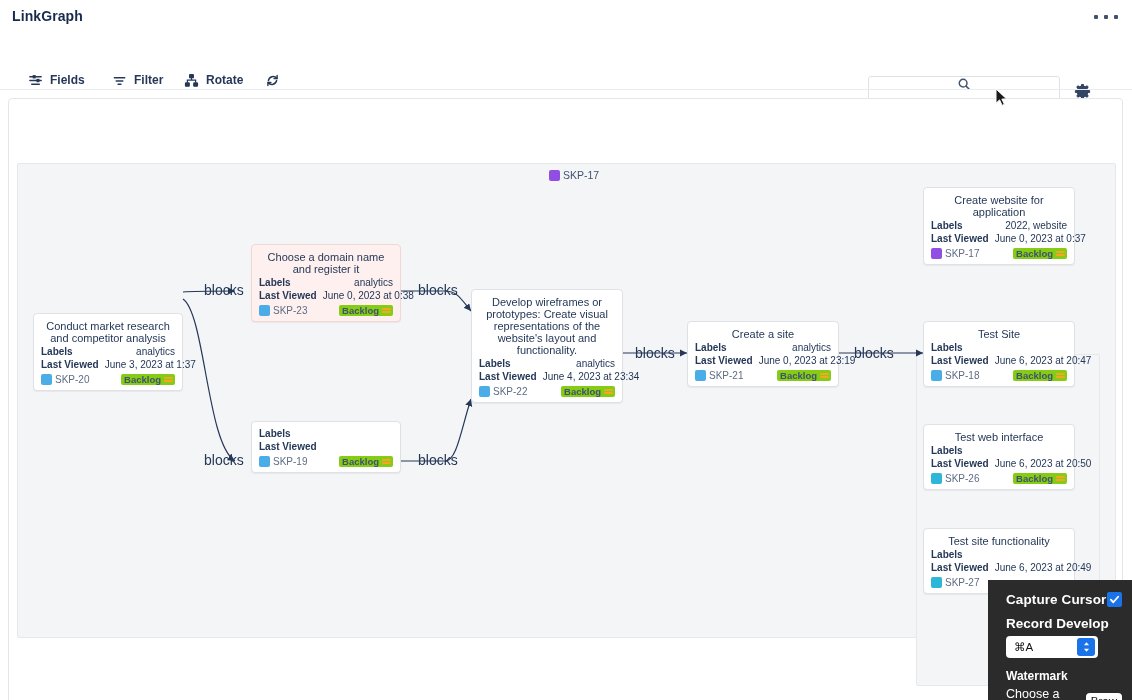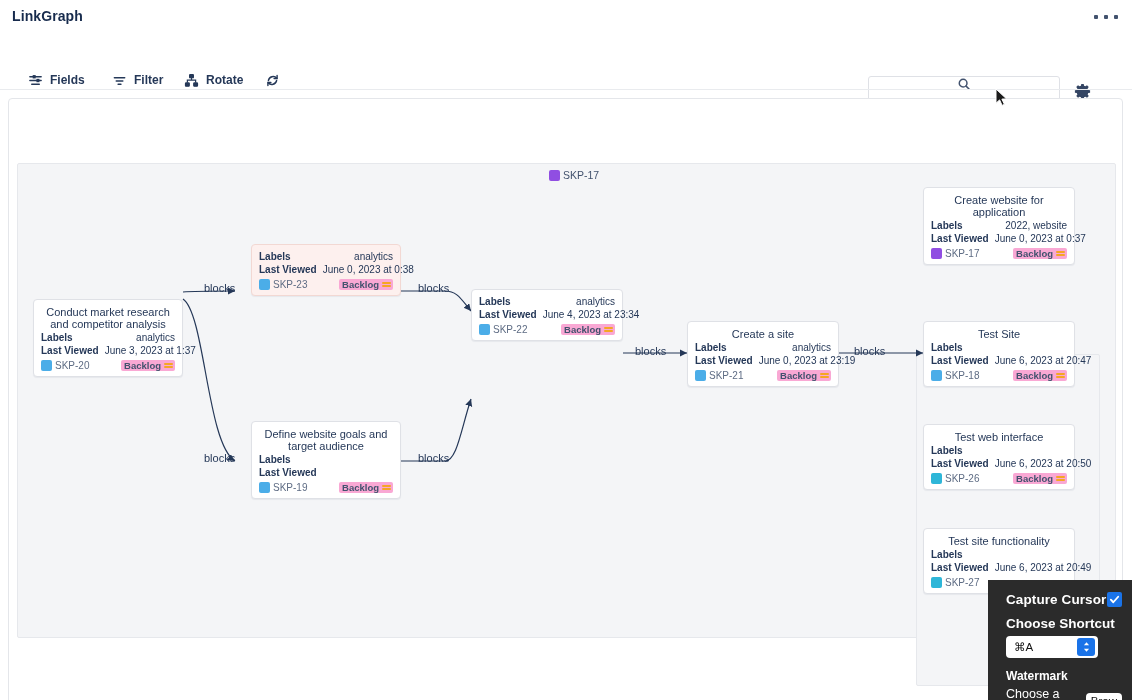--- a/index.html
+++ b/index.html
@@ -94,36 +94,36 @@
   }
   .field-key { font-weight: 700; color: #253858; white-space: nowrap; }
   .field-val { color: #253858; white-space: nowrap; }
   .card-foot {
     display: flex; justify-content: space-between; align-items: center;
     margin-top: 3px;
   }
   .key-chip { display: flex; align-items: center; gap: 3px; font-size: 10px; color: #5e6c84; }
   .badge {
     display: flex; align-items: center; gap: 3px;
-    background: #f9a8d4; border-radius: 2px; padding: 0 2px 0 3px;
+    background: #84cc16; border-radius: 2px; padding: 0 2px 0 3px;
     font-size: 9.5px; font-weight: 700; color: #42526e;
   }
   .badge .bars { display: flex; flex-direction: column; gap: 1.5px; }
   .badge .bars i { display: block; width: 9px; height: 1.8px; background: #f5a623; border-radius: 1px; }
 
   
   .ic { width: 11px; height: 11px; border-radius: 2px; display: block; flex: 0 0 auto; }
   .ic-story { background: #4bade8; }
   .ic-epic  { background: #904ee2; }
   .ic-task  { background: #2eb6d8; }
 
   
   .edges { position: absolute; left: 0; top: 0; width: 1115px; height: 607px; pointer-events: none; }
   .edge-label {
-    position: absolute; font-size: 11px; color: #253858; background: transparent;
+    position: absolute; font-size: 14px; color: #253858; background: transparent;
     white-space: nowrap;
   }
 
   
   .cursor { position: absolute; left: 995px; top: 88px; }
 
   
   .overlay {
     position: absolute; left: 988px; top: 580px; width: 144px; height: 120px;
     background: #2b2b2b; color: #ffffff; padding: 12px 10px 0 18px;
@@ -276,21 +276,21 @@
         <path d="M830,254 C848,254 856,254 914,254"></path>
       </g>
     </svg>
     <div class="edge-label" style="left:195px;top:183px">blocks</div>
     <div class="edge-label" style="left:195px;top:353px">blocks</div>
     <div class="edge-label" style="left:409px;top:183px">blocks</div>
     <div class="edge-label" style="left:409px;top:353px">blocks</div>
     <div class="edge-label" style="left:626px;top:246px">blocks</div>
     <div class="edge-label" style="left:845px;top:246px">blocks</div>
 
-    <div class="card" style="left:24px;top:200px;width:150px">
+    <div class="card" style="left:24px;top:214px;width:150px">
       <div class="card-title">Conduct market research and competitor analysis</div>
       <div class="field-row">
         <span class="field-key">Labels</span>
         <span class="field-val">analytics</span>
       </div>
       <div class="field-row">
         <span class="field-key">Last Viewed</span>
         <span class="field-val">June 3, 2023 at 1:37</span>
       </div>
       <div class="card-foot">
@@ -302,20 +302,21 @@
           <span>Backlog</span>
           <span class="bars">
               <i></i>
               <i></i>
             </span>
         </span>
       </div>
     </div>
 
     <div class="card tint" style="left:242px;top:145px;width:150px">
+      <div class="card-title">Choose a domain name and register it</div>
       <div class="field-row">
         <span class="field-key">Labels</span>
         <span class="field-val">analytics</span>
       </div>
       <div class="field-row">
         <span class="field-key">Last Viewed</span>
         <span class="field-val">June 0, 2023 at 0:38</span>
       </div>
       <div class="card-foot">
         <span class="key-chip">
@@ -326,21 +327,20 @@
           <span>Backlog</span>
           <span class="bars">
               <i></i>
               <i></i>
             </span>
         </span>
       </div>
     </div>
 
     <div class="card" style="left:242px;top:322px;width:150px">
-      <div class="card-title">Define website goals and target audience</div>
       <div class="field-row">
         <span class="field-key">Labels</span>
         <span class="field-val"></span>
       </div>
       <div class="field-row">
         <span class="field-key">Last Viewed</span>
         <span class="field-val"></span>
       </div>
       <div class="card-foot">
         <span class="key-chip">
@@ -351,20 +351,21 @@
           <span>Backlog</span>
           <span class="bars">
               <i></i>
               <i></i>
             </span>
         </span>
       </div>
     </div>
 
     <div class="card" style="left:462px;top:190px;width:152px">
+      <div class="card-title">Develop wireframes or prototypes: Create visual representations of the website's layout and functionality.</div>
       <div class="field-row">
         <span class="field-key">Labels</span>
         <span class="field-val">analytics</span>
       </div>
       <div class="field-row">
         <span class="field-key">Last Viewed</span>
         <span class="field-val">June 4, 2023 at 23:34</span>
       </div>
       <div class="card-foot">
         <span class="key-chip">
@@ -513,21 +514,21 @@
   <div class="overlay">
     <div class="ov-row">
       <span class="ov-title">Capture Cursor</span>
       <span class="ov-check">
         <svg width="11" height="11" viewBox="0 0 12 12" fill="none" stroke="#ffffff" stroke-width="2" stroke-linecap="round" stroke-linejoin="round">
           <path d="M2 6.2 L4.7 9 L10 3"></path>
         </svg>
       </span>
     </div>
 
-    <div class="ov-label2">Choose Shortcut</div>
+    <div class="ov-label2">Record Develop</div>
 
     <div class="stepper">
       <span class="val">⌘A</span>
       <span class="arrows">
         <svg width="9" height="12" viewBox="0 0 10 14" fill="#ffffff">
           <path d="M5 1.4 L8 5 L2 5 Z"></path>
             <path d="M5 12.6 L8 9 L2 9 Z"></path>
         </svg>
       </span>
     </div>

